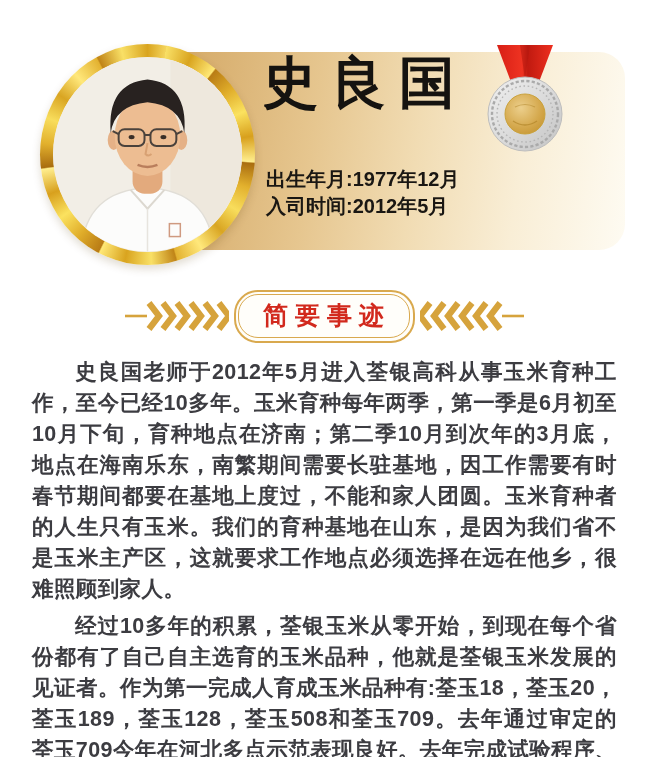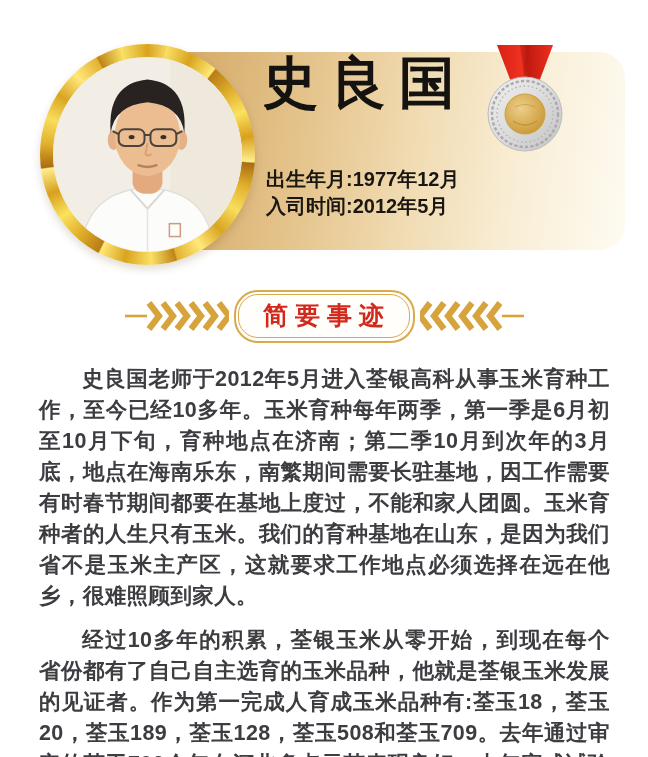--- a/index.html
+++ b/index.html
@@ -97,21 +97,21 @@
     color:#d2291d; letter-spacing:7px;
     white-space:nowrap;
   }
 
   
   .story {
     position:absolute; left:26px; top:351px;
     width:597px;
   }
   .story p {
-    margin:13px;
+    margin:6px;
     text-indent:2em;
     font-size:21.5px;
     line-height:31px;
     font-weight:700;
     color:#3c3c41;
     text-align:justify;
     letter-spacing:0.4px;
   }
 </style>
 </head>

